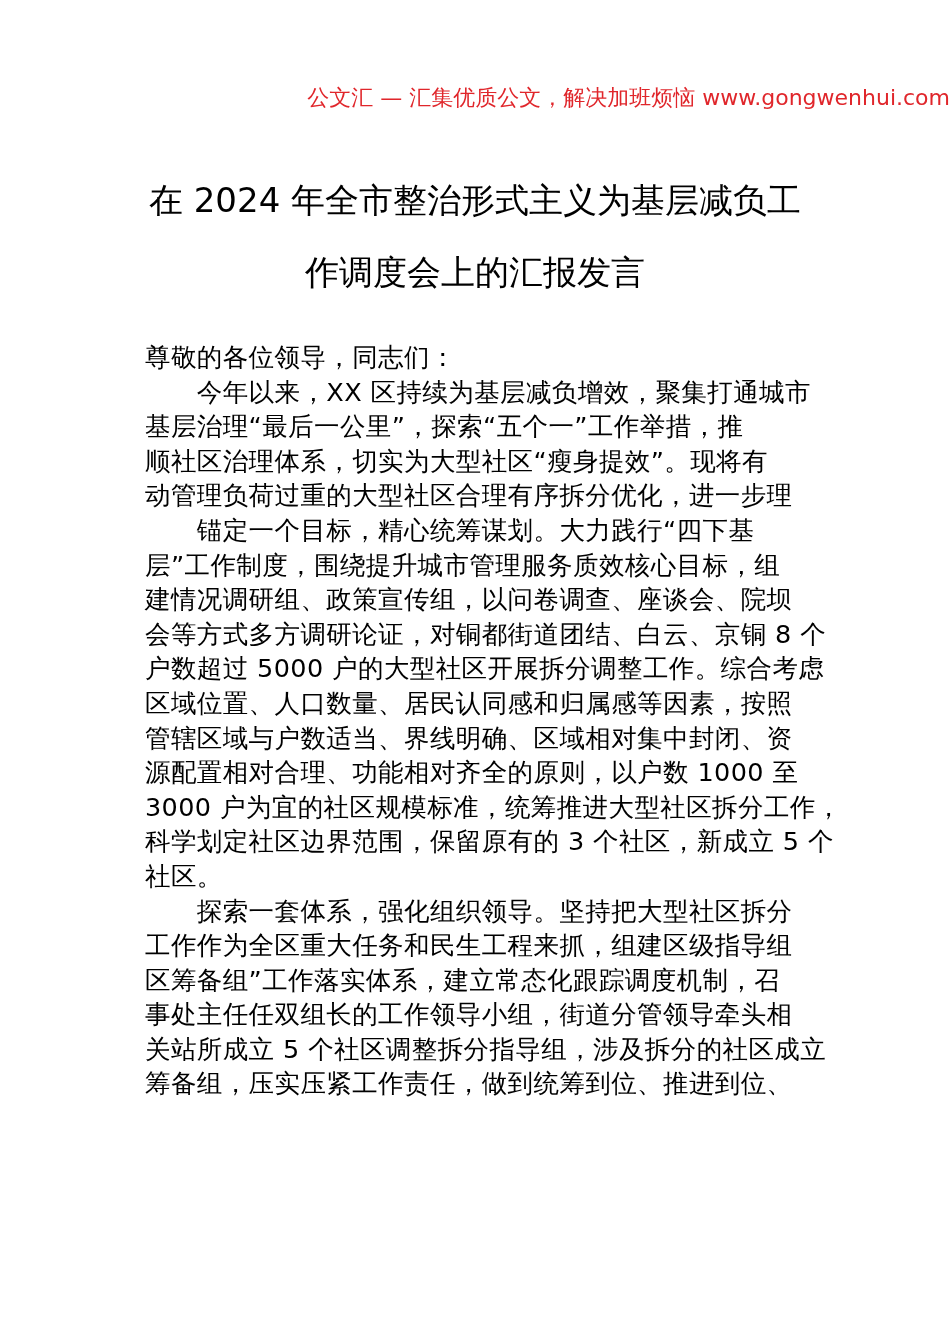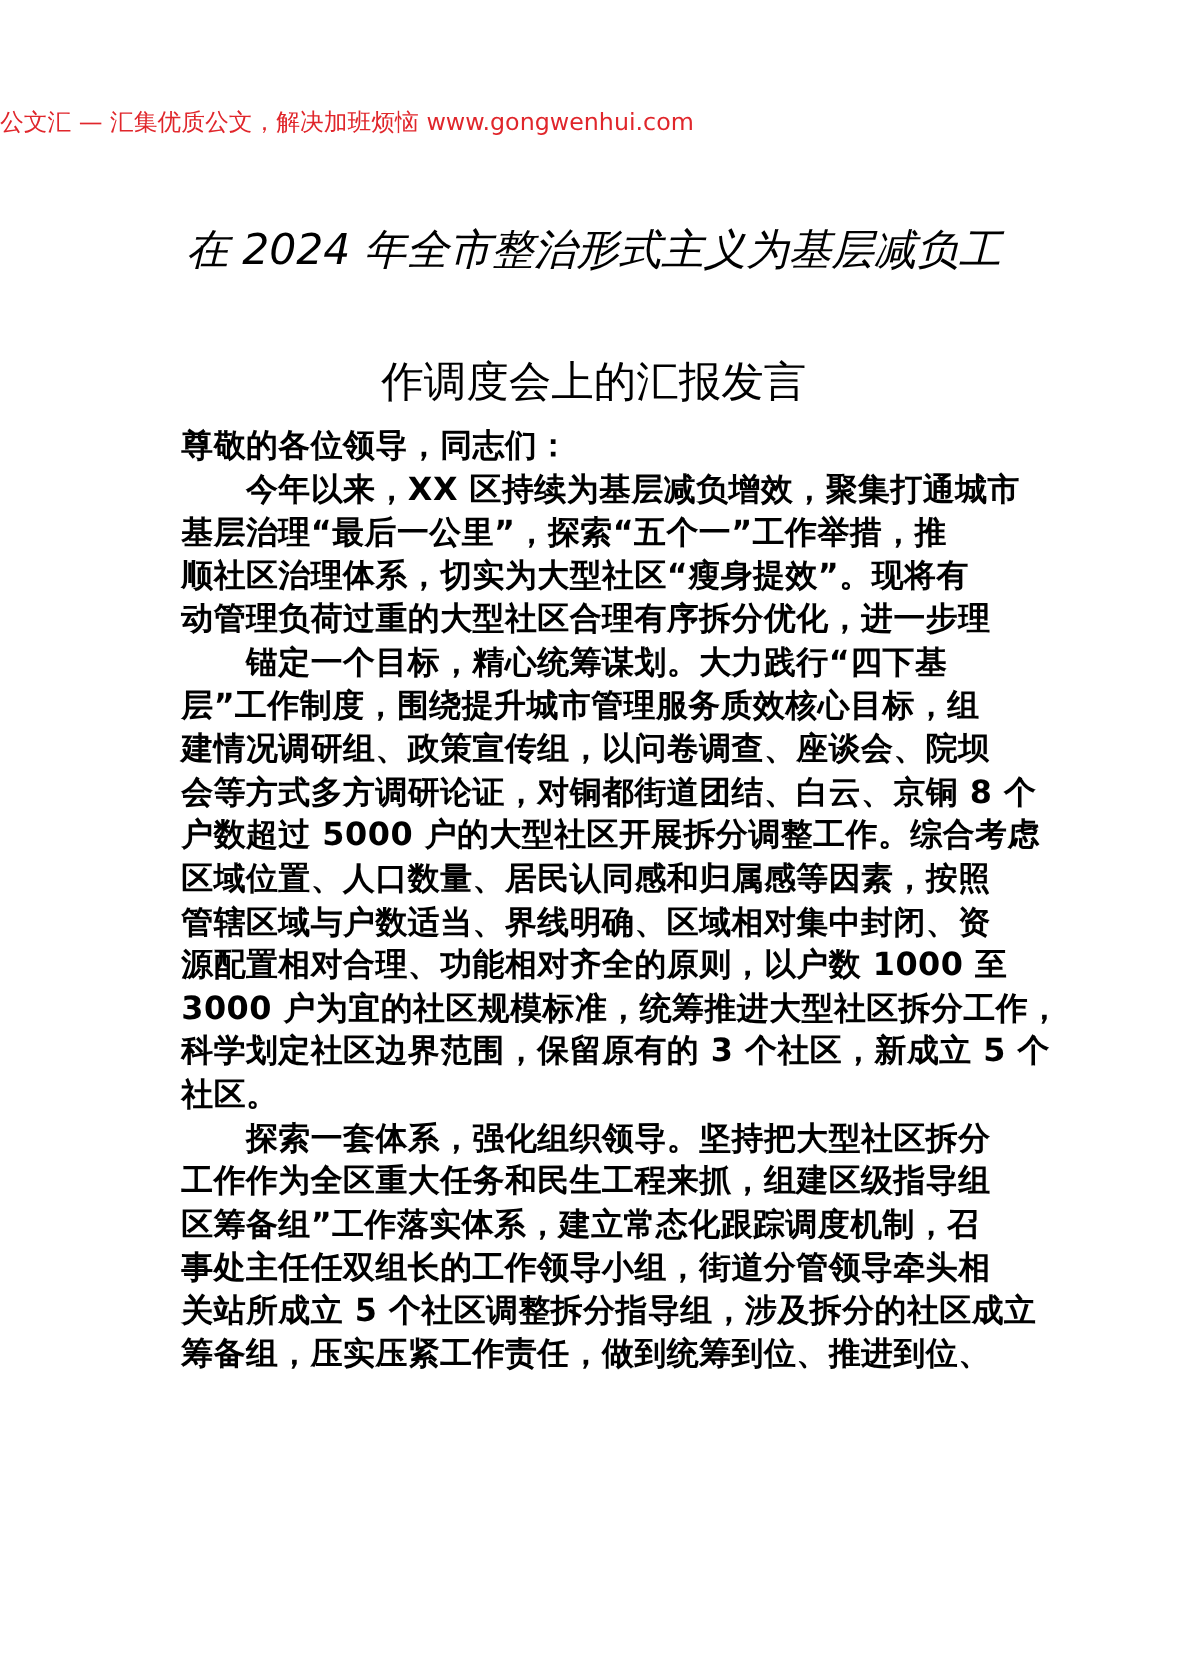--- a/index.html
+++ b/index.html
@@ -20,51 +20,50 @@
       left: 0; top: 0;
       width: 950px;
       height: 1344px;
       background: #ffffff;
     }
     .watermark {
       position: absolute;
       top: 86px;
       left: 0;
       width: 950px;
-      text-align: left;
-      font-size: 19px;
+      text-align: right;
+      font-size: 22px;
       line-height: 24px;
       color: #e0262b;
       white-space: nowrap;
     }
     .title {
       position: absolute;
       left: 100px;
       width: 750px;
       text-align: center;
       font-size: 34px;
       line-height: 40px;
       white-space: nowrap;
       color: #000;
     }
-    .title.l1 { top: 180px; font-style: italic; }
-    .title.l2 { top: 252px; margin-top: 34px; }
+    .title.l1 { top: 180px; }
+    .title.l2 { top: 252px; }
     .body {
       position: absolute;
       left: 145px;
       top: 340px;
       width: 690px;
     }
     .line {
       height: 34.6px;
       line-height: 34.6px;
       font-size: 25.5px;
       white-space: nowrap;
       letter-spacing: 0.4px;
-      font-weight: bold;
     }
   </style>
 </head>
 <body>
 
 <div class="page">
 
   <div class="watermark">公文汇 — 汇集优质公文，解决加班烦恼 www.gongwenhui.com</div>
 
   <div class="title l1">在 2024 年全市整治形式主义为基层减负工</div>

